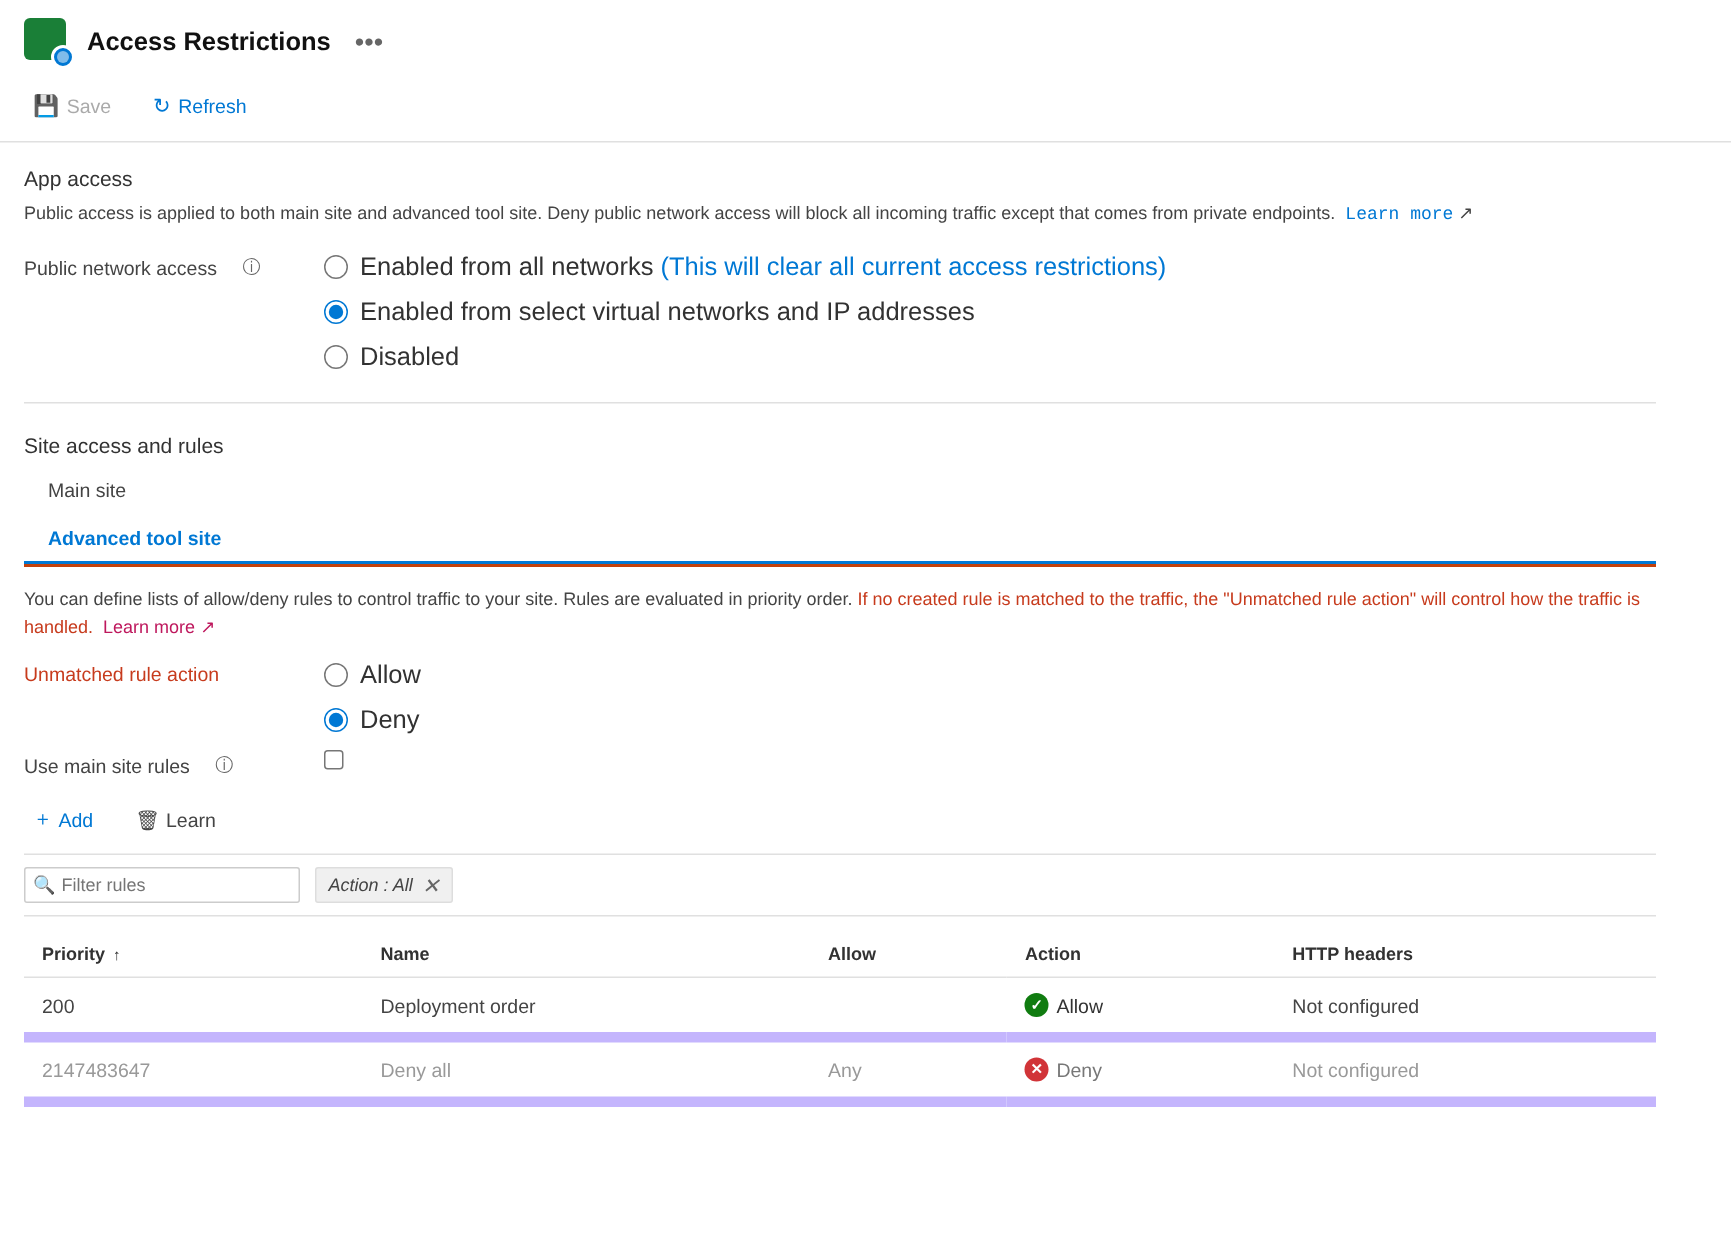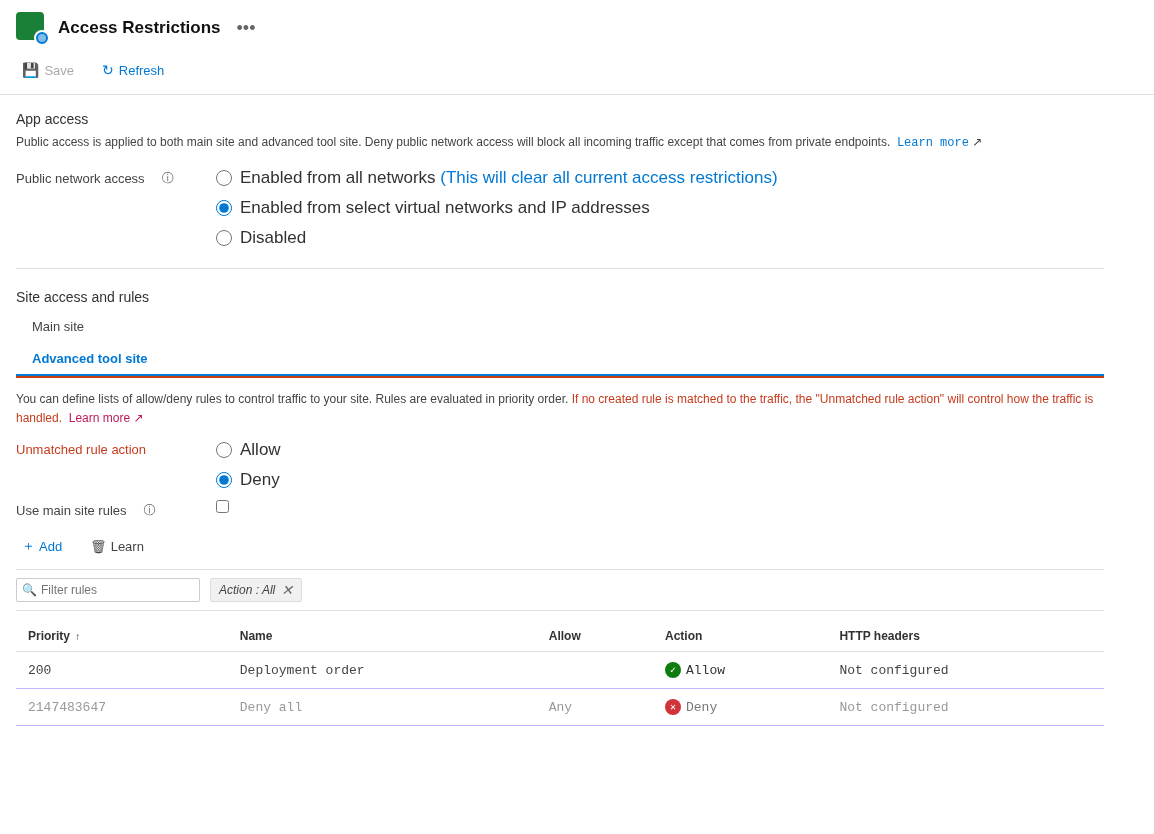--- a/index.html
+++ b/index.html
@@ -51,21 +51,21 @@
 
     .filter-bar { display: flex; align-items: center; gap: 10px; margin-bottom: 10px; border-top: 1px solid #e0e0e0; border-bottom: 1px solid #e0e0e0; padding: 8px 0; }
     .filter-input-wrap { position: relative; }
     .filter-input { border: 1px solid #ccc; padding: 4px 8px 4px 24px; font-size: 12px; width: 184px; border-radius: 2px; }
     .filter-search-icon { position: absolute; left: 6px; top: 50%; transform: translateY(-50%); color: #888; font-size: 12px; }
     .action-badge { display: flex; align-items: center; gap: 6px; background: #f0f0f0; border: 1px solid #ddd; padding: 3px 8px; border-radius: 2px; font-size: 12px; color: #444; font-style: italic; }
     .action-badge-close { cursor: pointer; color: #666; font-size: 14px; }
 
     .rules-table { width: 100%; border-collapse: collapse; font-size: 13px; }
     .rules-table th { text-align: left; padding: 8px 12px; font-weight: 600; color: #323232; border-bottom: 1px solid #e0e0e0; font-size: 12px; }
-    .rules-table td { padding: 10px 12px; color: #444; border-bottom: 1px solid #c4b5fd; font-family: Liberation Mono, monospace; }
+    .rules-table td { padding: 10px 12px; color: #444; border-bottom: 7px solid #c4b5fd; }
     .sort-icon { font-size: 10px; margin-left: 2px; }
 
     .status-allow { display: flex; align-items: center; gap: 5px; color: #323232; }
     .status-deny { display: flex; align-items: center; gap: 5px; color: #777; }
     .allow-dot { width: 16px; height: 16px; background: #107c10; border-radius: 50%; display: flex; align-items: center; justify-content: center; flex-shrink: 0; }
     .allow-dot::after { content: '✓'; color: white; font-size: 10px; font-weight: bold; }
     .deny-dot { width: 16px; height: 16px; background: #d13438; border-radius: 50%; display: flex; align-items: center; justify-content: center; flex-shrink: 0; }
     .deny-dot::after { content: '✕'; color: white; font-size: 10px; font-weight: bold; }
 
     .row-dimmed td { color: #999; }

